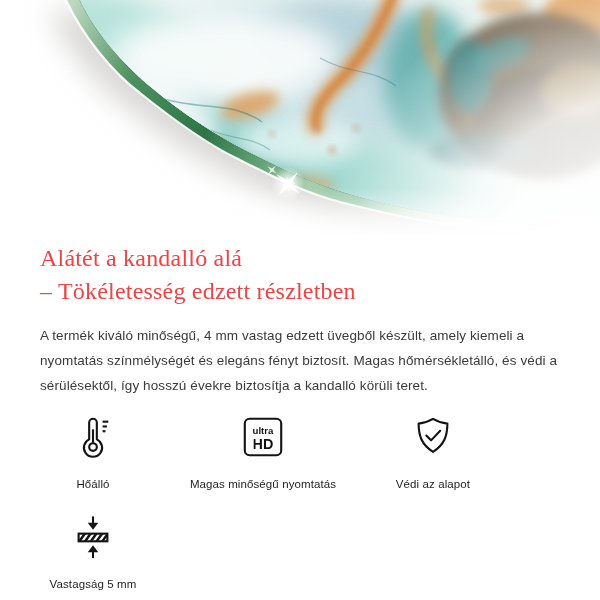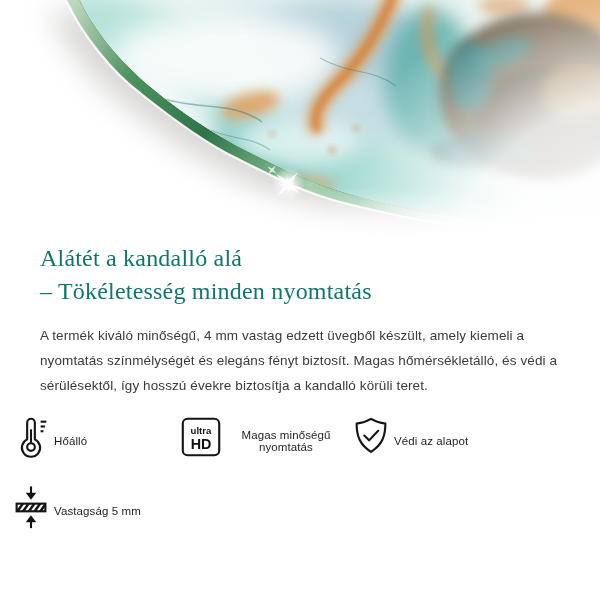--- a/index.html
+++ b/index.html
@@ -11,39 +11,39 @@
 
   
   .hero{width:600px;height:235px;position:relative;background:#fff;}
   .hero svg{display:block;}
 
   
   .content{padding:0;}
   h1{
     margin:7px 40px 0 40px;
     font-family:"Liberation Serif","DejaVu Serif",serif;
-    font-weight:400;font-size:24px;line-height:33px;color:#0f766e;
+    font-weight:400;font-size:24px;line-height:33px;color:#ef4444;
     letter-spacing:0.2px;
   }
   h1 span{display:block;}
   p.desc{
     margin:15px 40px 0 40px;max-width:527px;
     font-size:13.5px;line-height:25px;color:#3a3a3a;letter-spacing:0.1px;
   }
 
   
   .features{
     margin:16px 0 0 8px;
     display:grid;grid-template-columns:repeat(3,170px);row-gap:24px;
   }
-  .feature{display:flex;flex-direction:row;align-items:center;}
+  .feature{display:flex;flex-direction:column;align-items:center;}
   .feature .ic{width:46px;height:46px;}
   .feature .ic svg{width:46px;height:46px;display:block;}
   .feature .lbl{
-    margin-top:7px;font-size:11.5px;color:#1f1f1f;text-align:center;
+    margin-top:18px;font-size:11.5px;color:#1f1f1f;text-align:center;
     letter-spacing:0.1px;
   }
   .ic *{vector-effect:none;}
   .st{stroke:#141414;stroke-width:2.2;fill:none;}
   .badge-top{font:600 10px "Liberation Sans",sans-serif;fill:#111;}
   .badge-bot{font:800 15px "Liberation Sans",sans-serif;fill:#111;}
 </style>
 </head>
 <body>
 
@@ -159,21 +159,21 @@
         <g transform="translate(272,170) rotate(40) scale(0.4)">
           <path d="M0,-15 L2.6,-2.6 L15,0 L2.6,2.6 L0,15 L-2.6,2.6 L-15,0 L-2.6,-2.6 Z" fill="#ffffff" opacity="0.8"></path>
         </g>
       </g>
     </svg>
   </div>
 
   <div class="content">
     <h1>
       <span>Alátét a kandalló alá</span>
-      <span>– Tökéletesség minden nyomtatás</span>
+      <span>– Tökéletesség edzett részletben</span>
     </h1>
 
     <p class="desc">A termék kiváló minőségű, 4 mm vastag edzett üvegből készült, amely kiemeli a nyomtatás színmélységét és elegáns fényt biztosít. Magas hőmérsékletálló, és védi a sérülésektől, így hosszú évekre biztosítja a kandalló körüli teret.</p>
 
     <div class="features">
 
       <div class="feature">
         <span class="ic">
           <svg viewBox="0 0 48 48">
             <path class="st" d="M20,9 a4,4 0 0 1 8,0 V26.5 a9.5,9.5 0 1 1 -8,0 Z" stroke-linejoin="round"></path>

